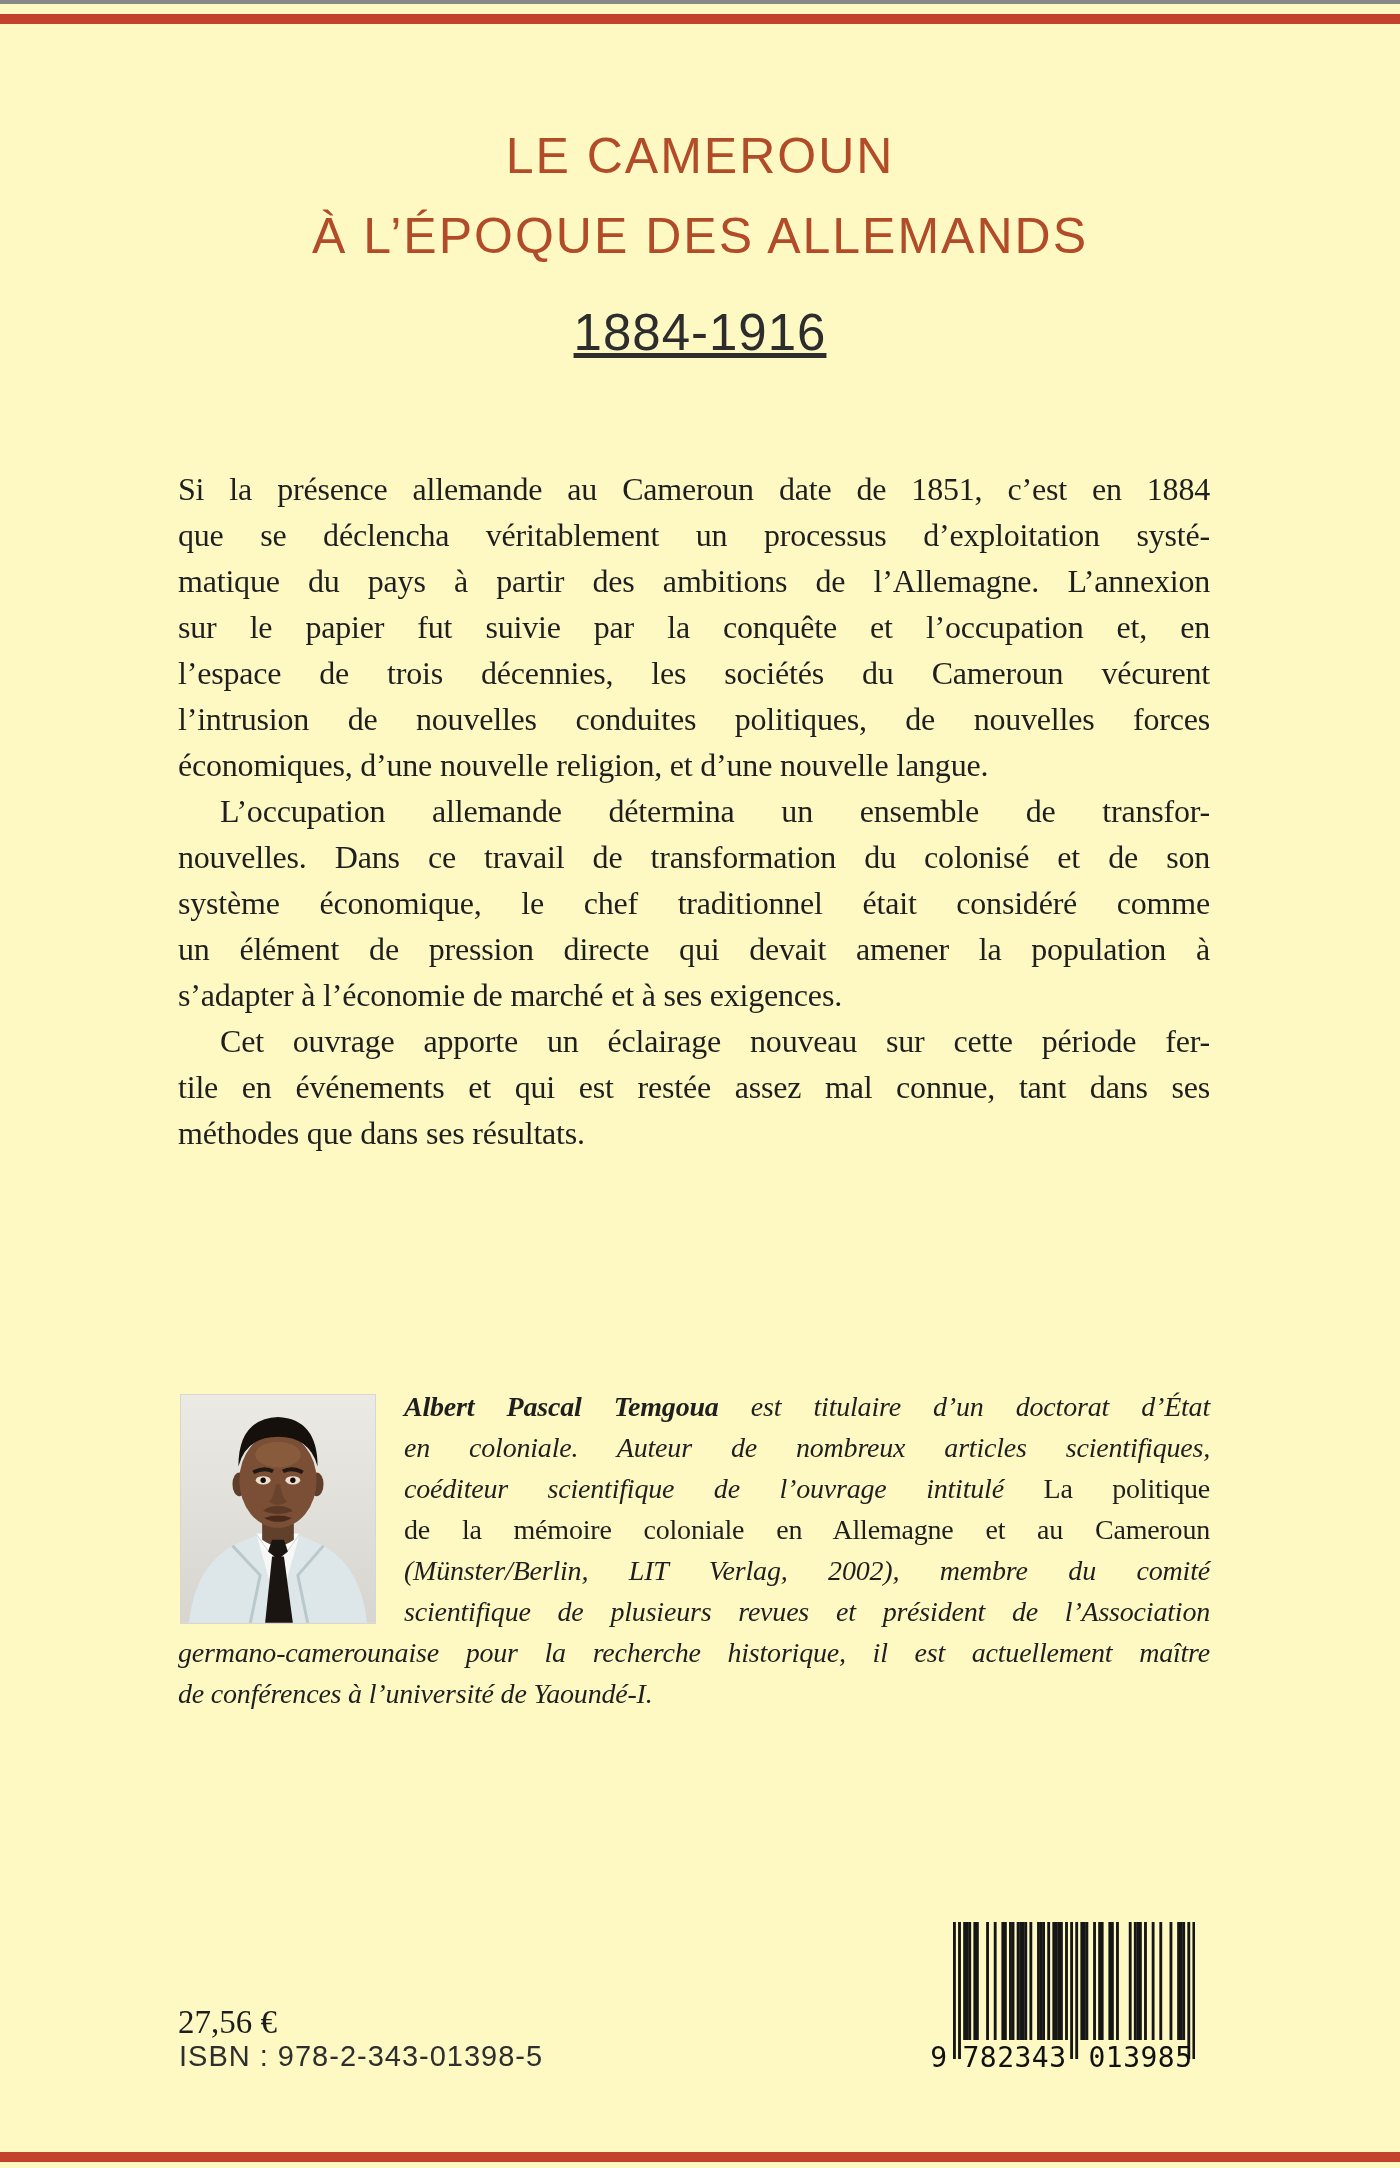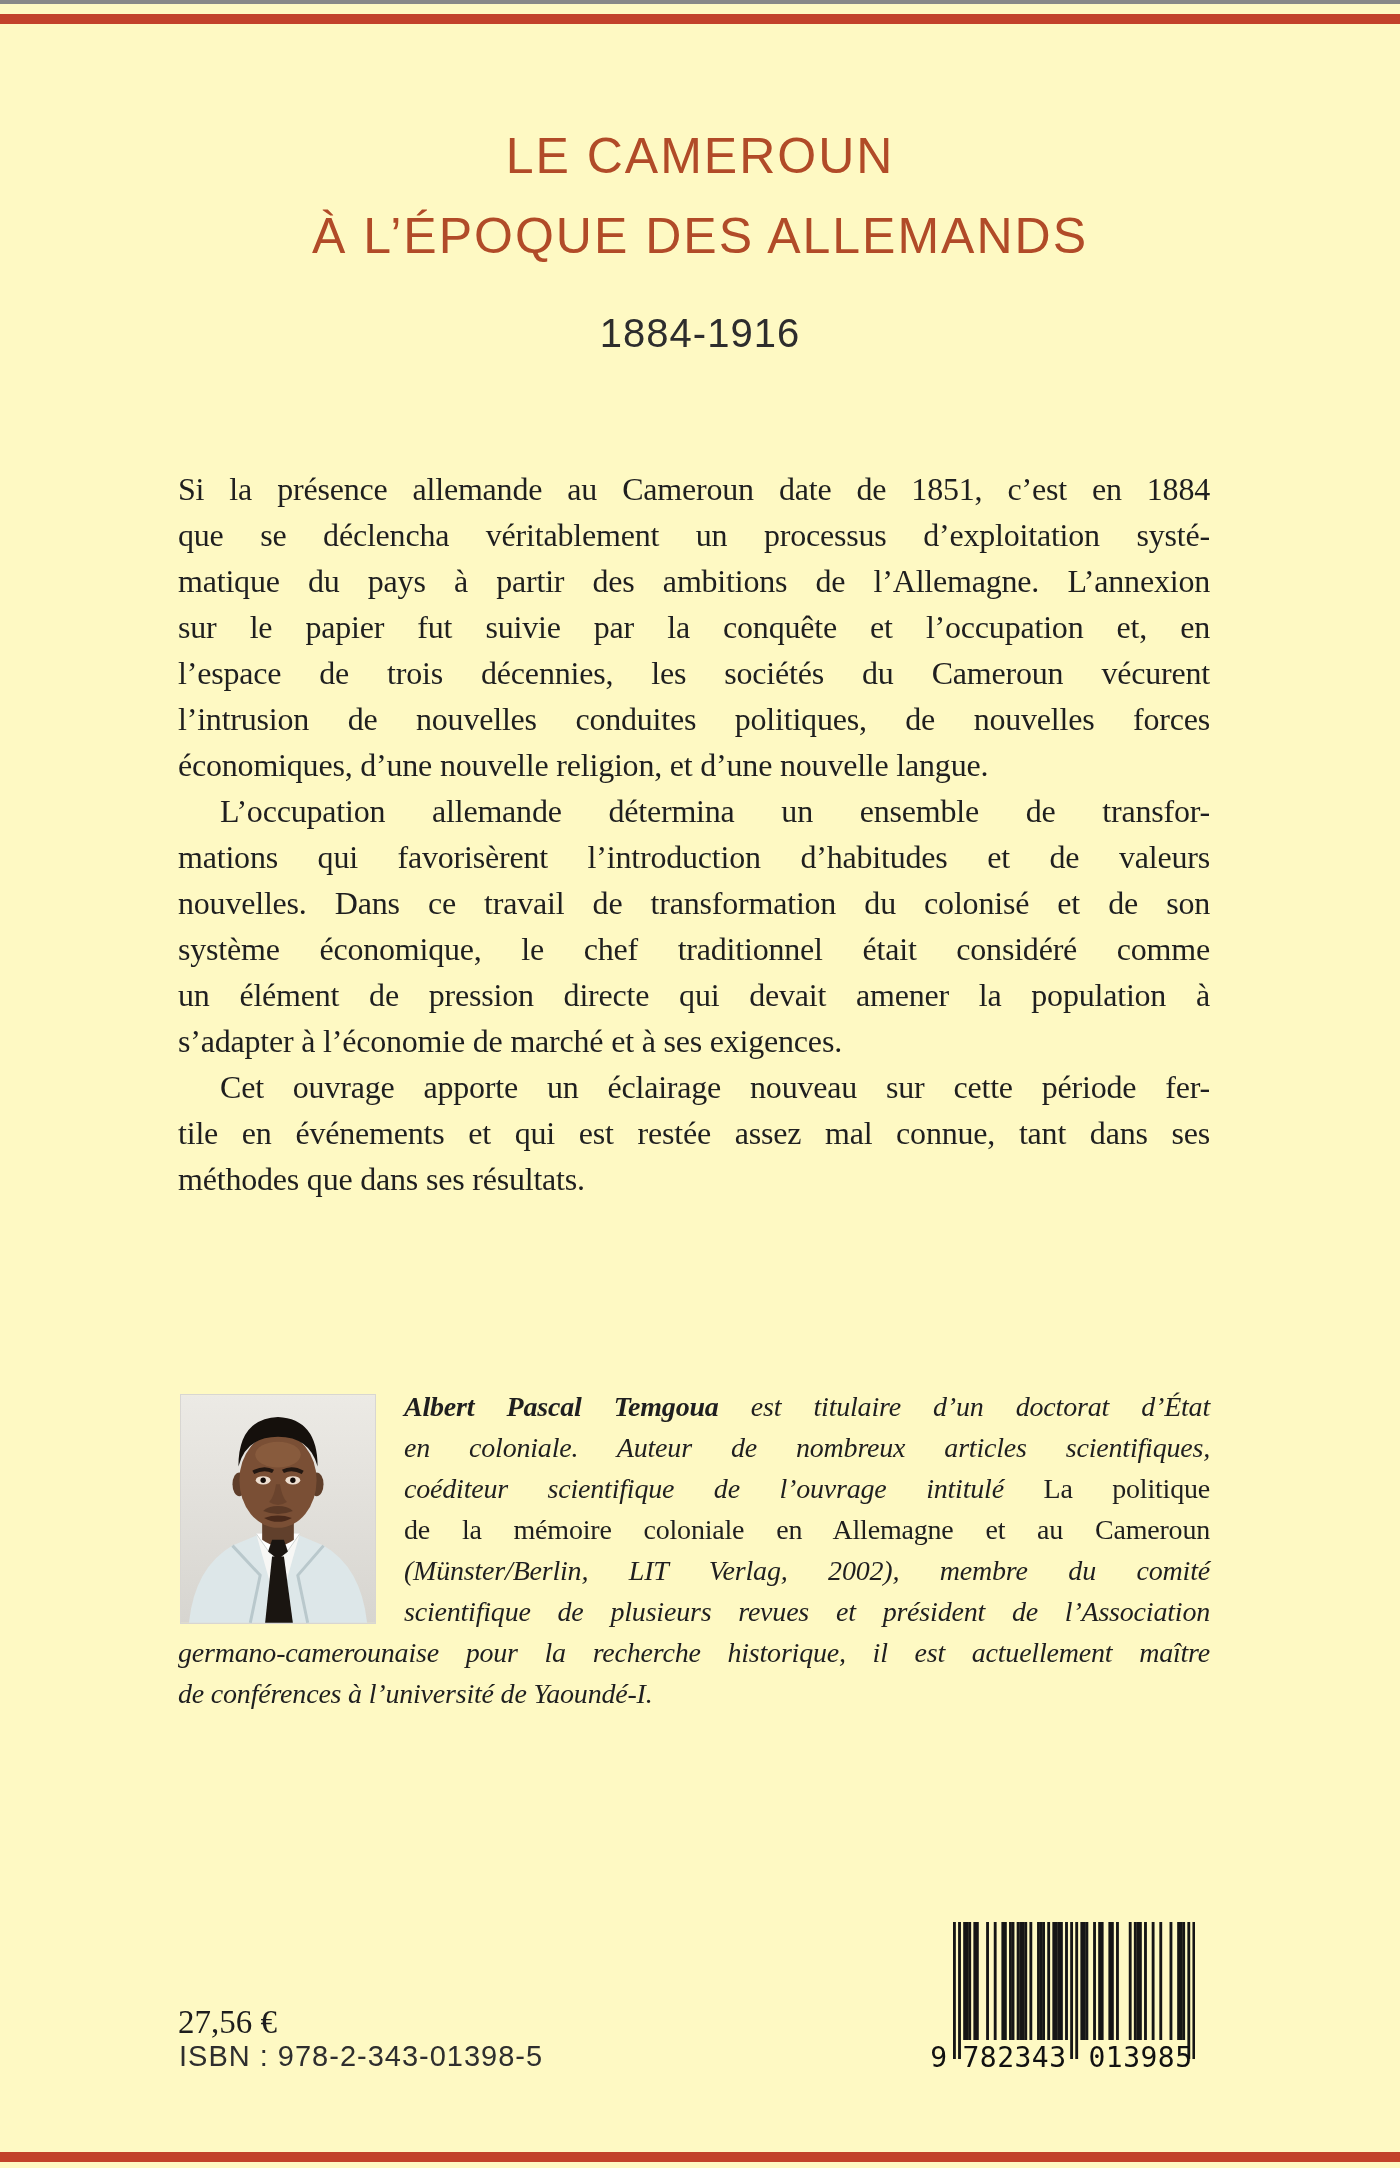--- a/index.html
+++ b/index.html
@@ -17,22 +17,22 @@
   .title-line{
     position:absolute;left:0;width:100%;text-align:center;
     font-family:"Liberation Sans",sans-serif;font-weight:400;
     font-size:50px;line-height:52px;letter-spacing:2px;
     color:var(--accent,#b14b28);
   }
   .tl1{top:126px;}
   .tl2{top:206px;}
   .dates{
     position:absolute;left:0;width:100%;top:308px;text-align:center;
-    font-family:"Liberation Sans",sans-serif;font-size:40px;line-height:42px;
-    letter-spacing:1px;color:#2d2d2d;
+    font-family:"Liberation Sans",sans-serif;font-size:51px;line-height:42px;
+    letter-spacing:1px;color:#2d2d2d;text-decoration:underline;
   }
 
   
   .synopsis{position:absolute;left:178px;top:462px;width:1032px;}
   .bline{
     height:46px;line-height:46px;font-size:32px;letter-spacing:-0.2px;
     white-space:normal;
   }
   .jl{text-align:justify;text-align-last:justify;}
   .ll{text-align:left;text-align-last:left;}
@@ -90,21 +90,20 @@
 
   <section class="synopsis">
     <div class="bline jl">Si la présence allemande au Cameroun date de 1851, c’est en 1884</div>
     <div class="bline jl">que se déclencha véritablement un processus d’exploitation systé-</div>
     <div class="bline jl">matique du pays à partir des ambitions de l’Allemagne. L’annexion</div>
     <div class="bline jl">sur le papier fut suivie par la conquête et l’occupation et, en</div>
     <div class="bline jl">l’espace de trois décennies, les sociétés du Cameroun vécurent</div>
     <div class="bline jl">l’intrusion de nouvelles conduites politiques, de nouvelles forces</div>
     <div class="bline ll">économiques, d’une nouvelle religion, et d’une nouvelle langue.</div>
     <div class="bline jl ind">L’occupation allemande détermina un ensemble de transfor-</div>
-    <div class="bline jl">mations qui favorisèrent l’introduction d’habitudes et de valeurs</div>
     <div class="bline jl">nouvelles. Dans ce travail de transformation du colonisé et de son</div>
     <div class="bline jl">système économique, le chef traditionnel était considéré comme</div>
     <div class="bline jl">un élément de pression directe qui devait amener la population à</div>
     <div class="bline ll">s’adapter à l’économie de marché et à ses exigences.</div>
     <div class="bline jl ind">Cet ouvrage apporte un éclairage nouveau sur cette période fer-</div>
     <div class="bline jl">tile en événements et qui est restée assez mal connue, tant dans ses</div>
     <div class="bline ll">méthodes que dans ses résultats.</div>
   </section>
 
   <div class="photo">

